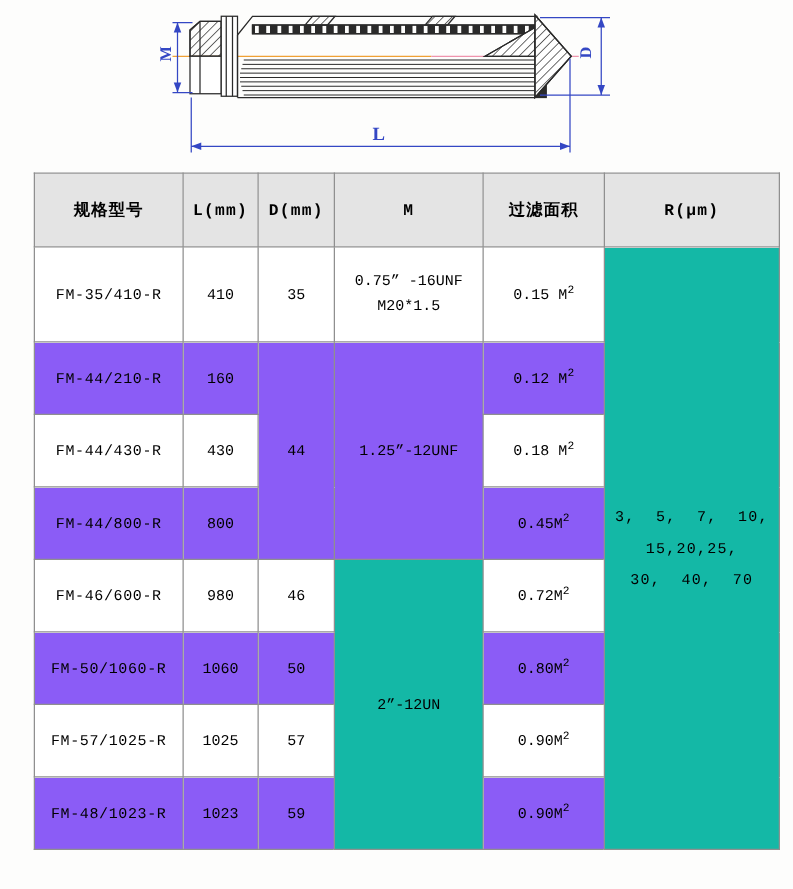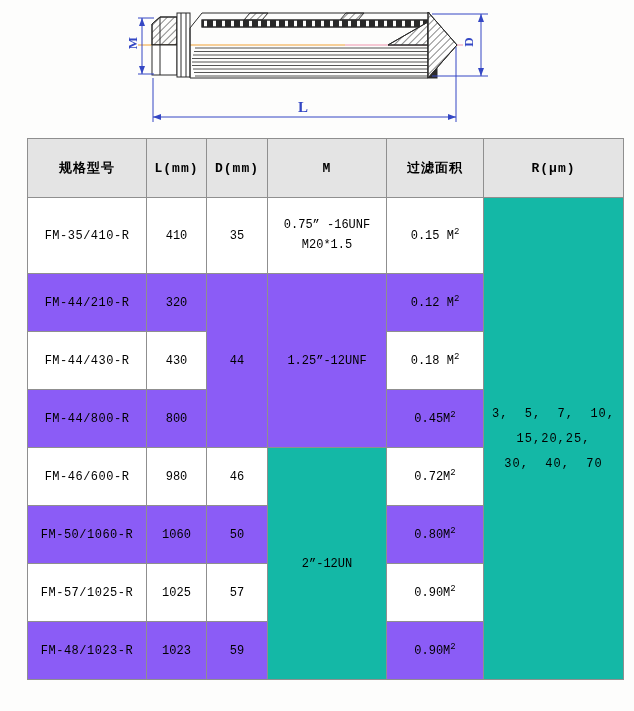--- a/index.html
+++ b/index.html
@@ -153,21 +153,21 @@
       </td>
       <td><span class="av">0.15 M</span><sup class="a2">2</sup></td>
       <td class="merged rcell" rowspan="8">
         <div>3,  5,  7,  10,</div>
         <div>15,20,25,</div>
         <div>30,  40,  70</div>
       </td>
     </tr>
     <tr class="blue">
       <td class="model">FM-44/210-R</td>
-      <td>320</td>
+      <td>160</td>
       <td class="merged" rowspan="3">44</td>
       <td class="merged" rowspan="3">1.25”-12UNF</td>
       <td><span class="av">0.12 M</span><sup class="a2">2</sup></td>
     </tr>
     <tr>
       <td class="model">FM-44/430-R</td>
       <td>430</td>
       <td><span class="av">0.18 M</span><sup class="a2">2</sup></td>
     </tr>
     <tr class="blue">

